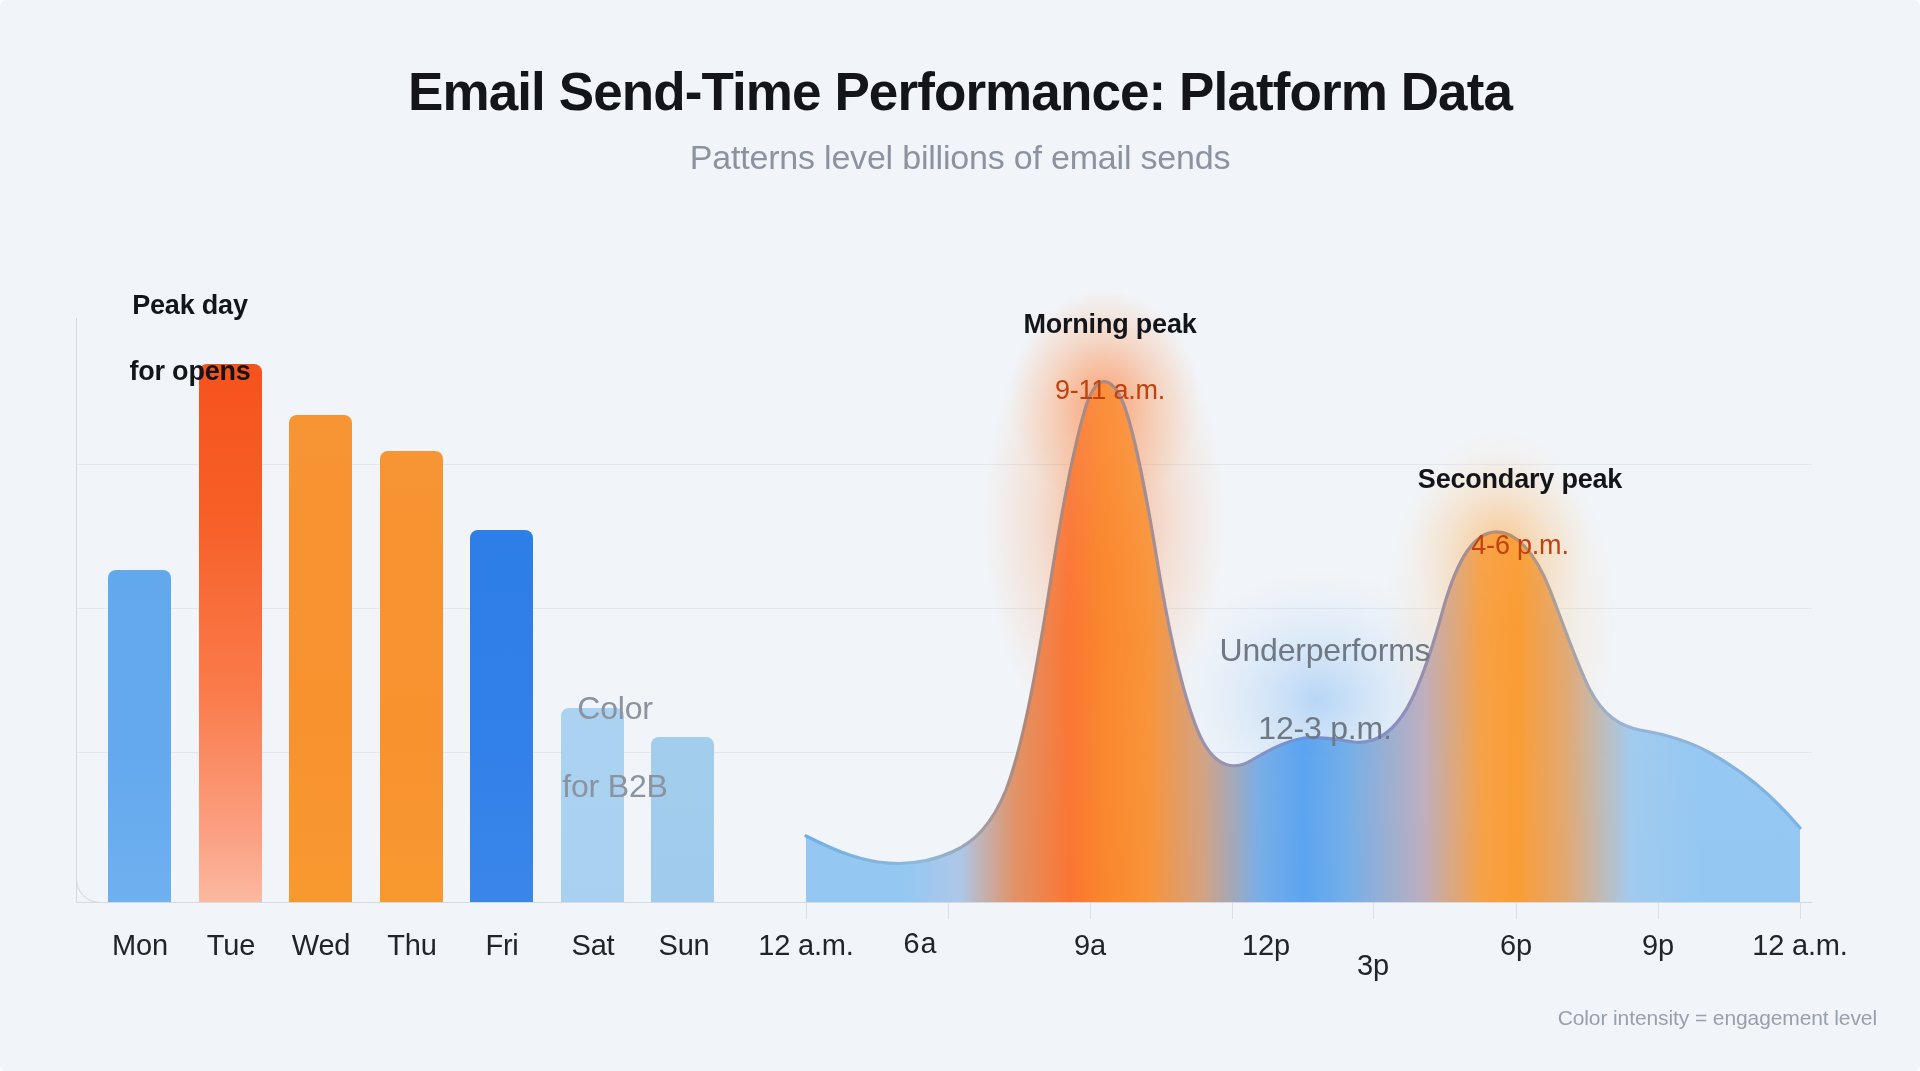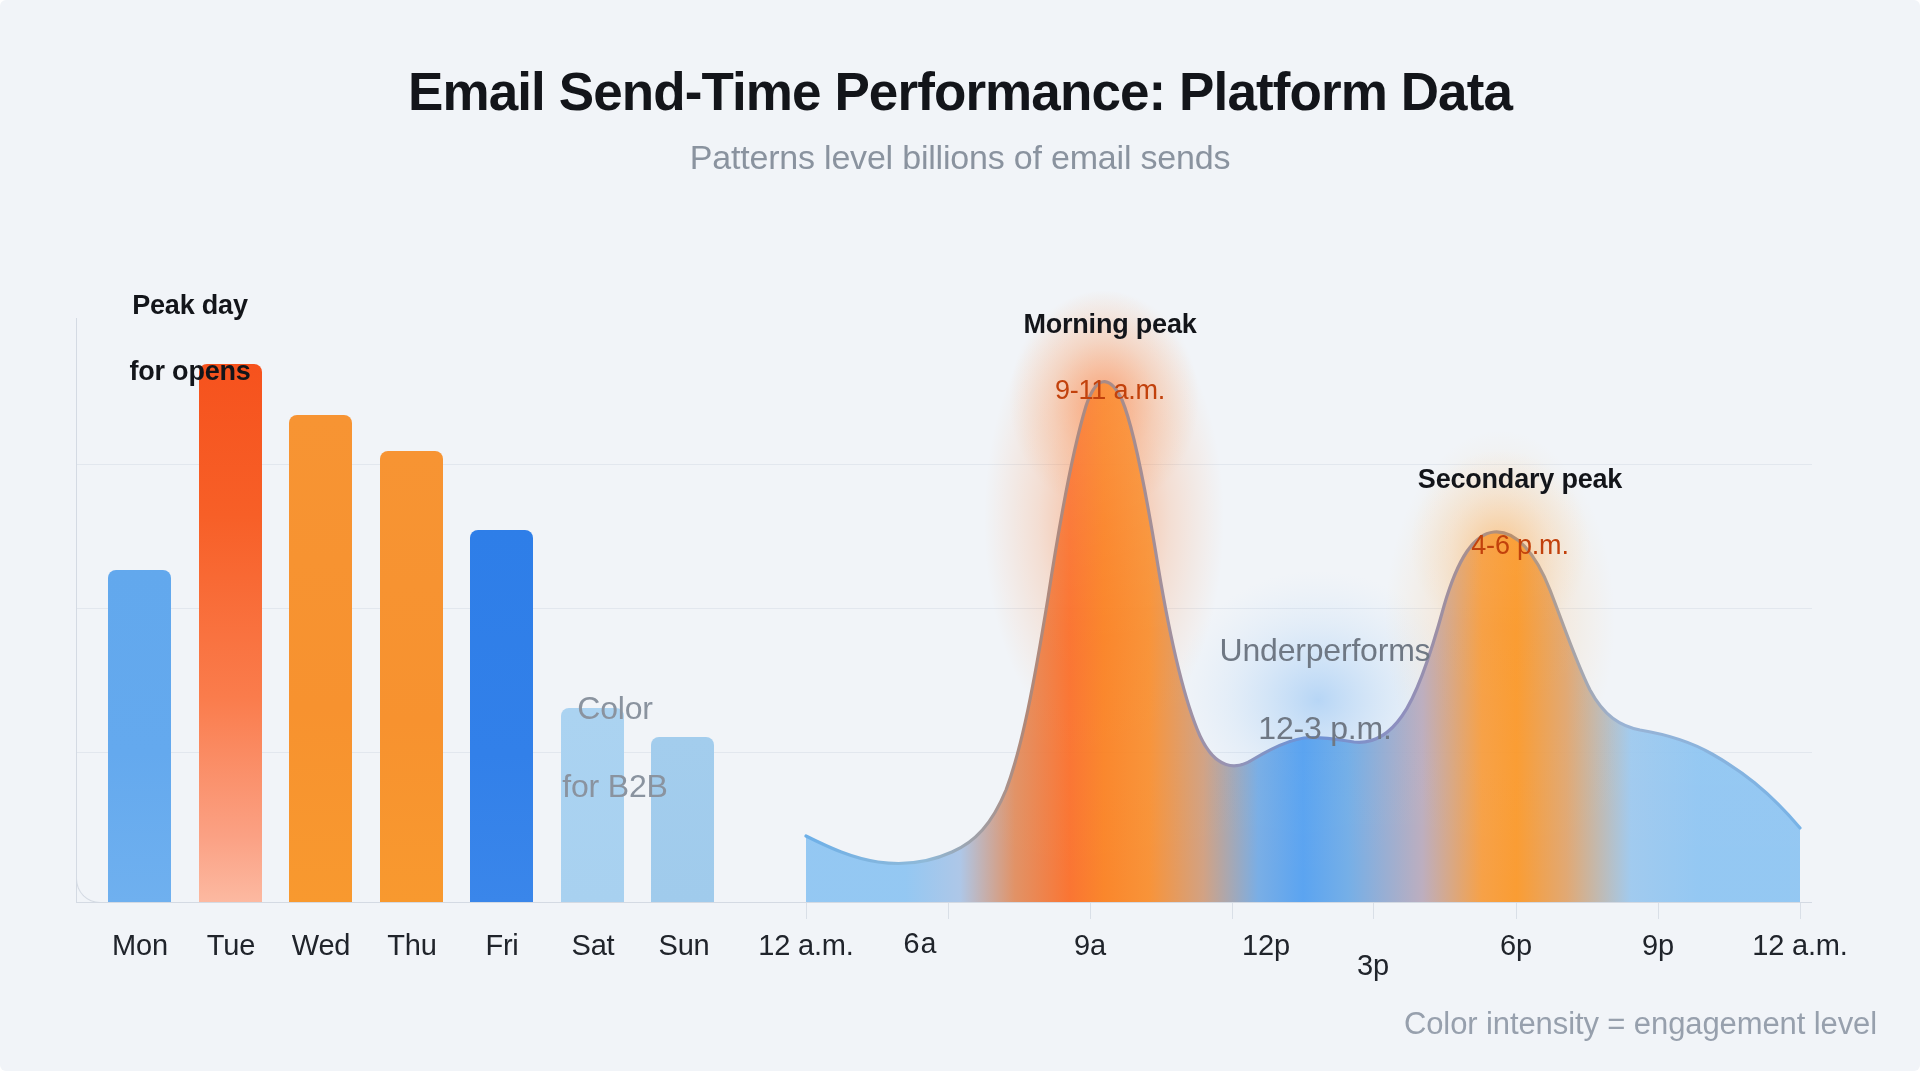--- a/index.html
+++ b/index.html
@@ -174,21 +174,21 @@
     width: 1px;
     height: 16px;
     background: #d9dfe7;
   }
 
   
   #footer-note {
     position: absolute;
     right: 43px;
     top: 1006px;
-    font-size: 31px;
+    font-size: 21px;
     color: #97a0ad;
     letter-spacing: -0.1px;
   }
 </style>
 </head>
 <body>
 
 <div id="card">
 
   <div id="header">

